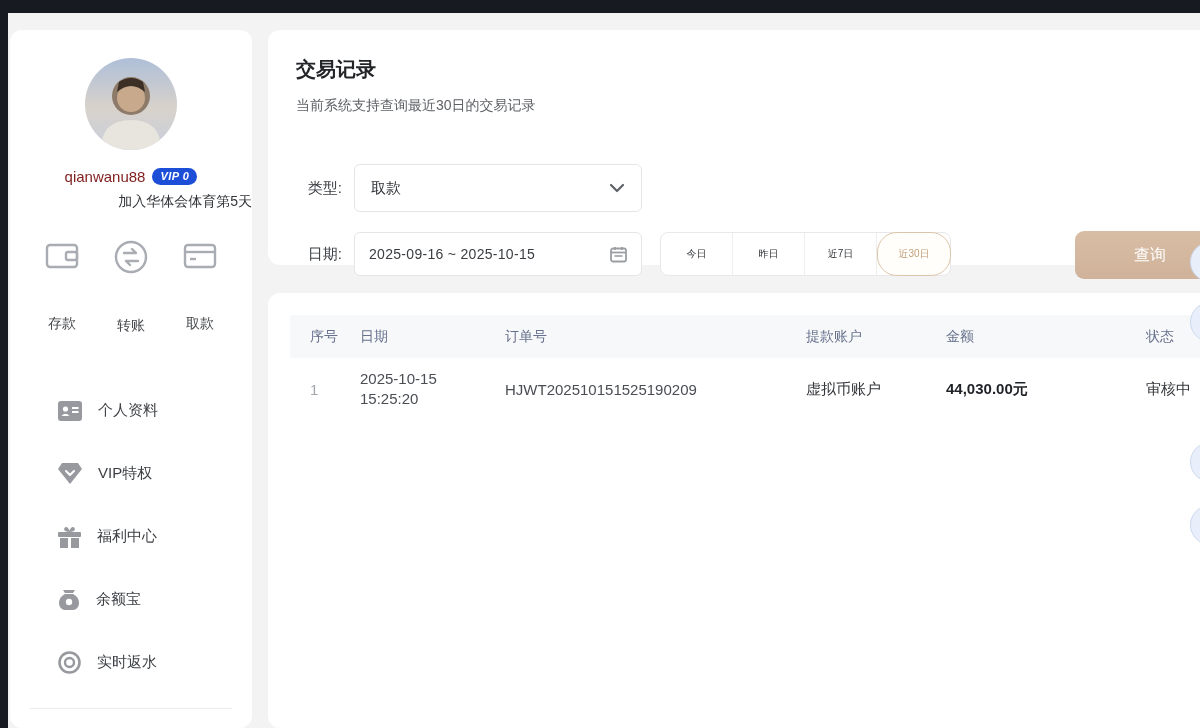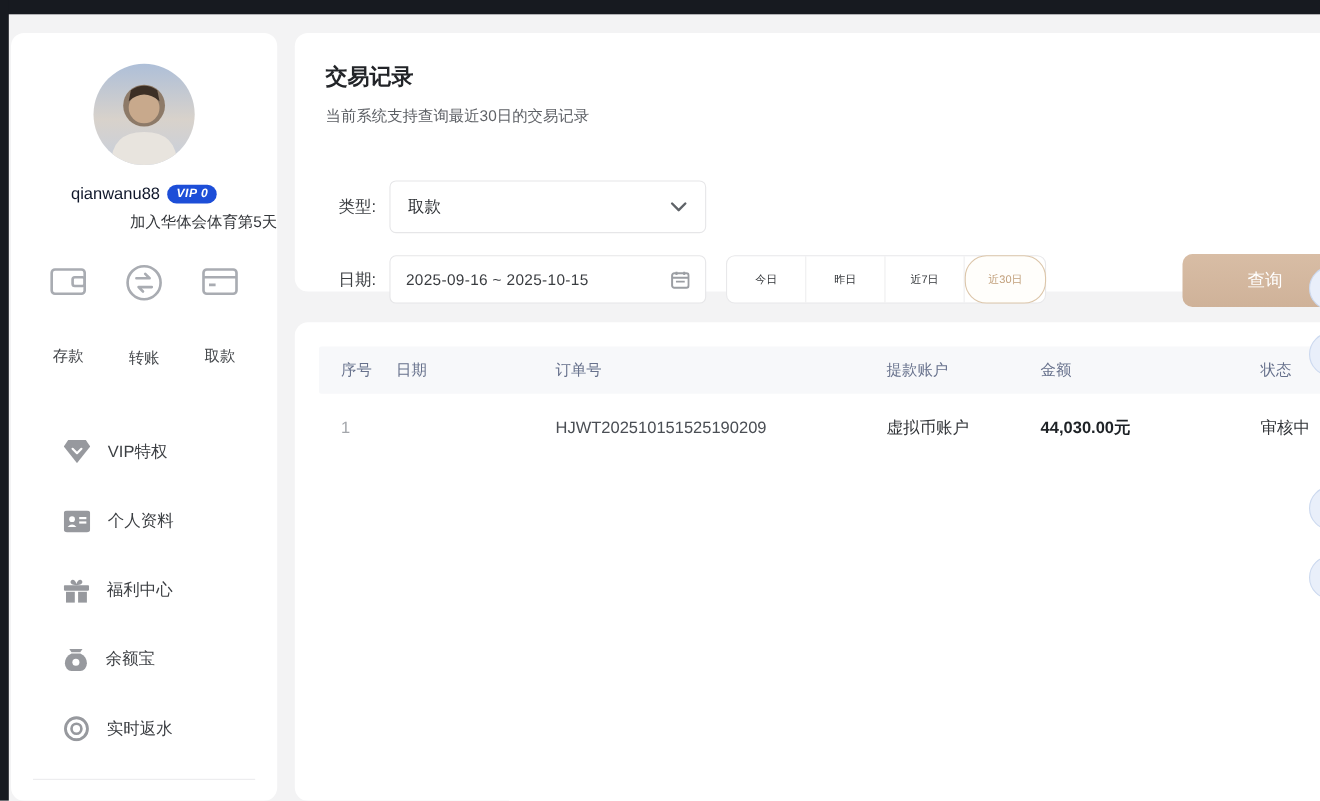--- a/index.html
+++ b/index.html
@@ -11,21 +11,21 @@
   .left-strip { position:absolute; left:0; top:0; width:8px; height:728px; background:#171a20; }
 
   .card { position:absolute; background:#fff; border-radius:12px; }
 
   
   .sidebar { left:10px; top:30px; width:242px; height:698px; padding-top:28px; }
   .avatar { width:92px; height:92px; border-radius:50%; margin:0 auto; overflow:hidden;
     background:linear-gradient(180deg,#aebfd8 0%,#d8d2cb 55%,#c7cfdd 100%);
     display:flex; align-items:flex-end; justify-content:center; }
   .user-row { display:flex; align-items:center; justify-content:center; gap:7px; margin-top:18px; }
-  .username { font-size:15px; color:#0f172a; }
+  .username { font-size:15px; color:#7f1d1d; }
   .vip-badge { background:#1d4ed8; color:#fff; font-size:11px; font-weight:bold; font-style:italic;
     padding:2px 8px 3px 8px; border-radius:9px; letter-spacing:0.5px; }
   .join-text { text-align:right; font-size:14px; color:#33363a; margin-top:8px; }
 
   .quick-actions { display:flex; justify-content:space-between; padding:0 34px; margin-top:28px; }
   .qa-item { display:flex; flex-direction:column; align-items:center; gap:10px; cursor:pointer; }
   .qa-item svg { display:block; }
   .qa-label { font-size:14px; color:#44474b;margin-top:32px; }
 
   .menu { margin-top:44px; padding-left:48px; }
@@ -118,35 +118,35 @@
         <rect x="3" y="6" width="30" height="22" rx="3" fill="none" stroke="#a9acb2" stroke-width="2.4"></rect>
         <line x1="3" y1="13" x2="33" y2="13" stroke="#a9acb2" stroke-width="2.4"></line>
         <line x1="8" y1="20" x2="14" y2="20" stroke="#a9acb2" stroke-width="2.4"></line>
       </svg>
       <span class="qa-label">取款</span>
     </div>
   </div>
 
   <div class="menu">
     <div class="menu-item">
-      <svg width="24" height="21" viewBox="0 0 24 21">
-        <path d="M4 0 h16 l4 6 -12 15 -12 -15 Z" fill="#97999e"></path>
-        <path d="M8 8 l4 4 4 -4" fill="none" stroke="#fff" stroke-width="2" stroke-linecap="round" stroke-linejoin="round"></path>
-      </svg>
-      <span class="menu-label">VIP特权</span>
-    </div>
-    <div class="menu-item">
       <svg width="24" height="20" viewBox="0 0 24 20">
         <rect x="0" y="0" width="24" height="20" rx="3" fill="#97999e"></rect>
         <circle cx="7.5" cy="8" r="2.6" fill="#fff"></circle>
         <path d="M3.5 15 q4 -4.5 8 0 Z" fill="#fff"></path>
         <rect x="14" y="6" width="6.5" height="2" fill="#fff"></rect>
         <rect x="14" y="10" width="6.5" height="2" fill="#fff"></rect>
       </svg>
       <span class="menu-label">个人资料</span>
+    </div>
+    <div class="menu-item">
+      <svg width="24" height="21" viewBox="0 0 24 21">
+        <path d="M4 0 h16 l4 6 -12 15 -12 -15 Z" fill="#97999e"></path>
+        <path d="M8 8 l4 4 4 -4" fill="none" stroke="#fff" stroke-width="2" stroke-linecap="round" stroke-linejoin="round"></path>
+      </svg>
+      <span class="menu-label">VIP特权</span>
     </div>
     <div class="menu-item">
       <svg width="23" height="22" viewBox="0 0 23 22">
         <rect x="0" y="6" width="23" height="5" rx="1" fill="#97999e"></rect>
         <rect x="2" y="12" width="8" height="10" fill="#97999e"></rect>
         <rect x="13" y="12" width="8" height="10" fill="#97999e"></rect>
         <path d="M11.5 6 C8 6 5 4.5 6.5 2 C8 -0.5 11 2 11.5 5 C12 2 15 -0.5 16.5 2 C18 4.5 15 6 11.5 6 Z" fill="#97999e"></path>
       </svg>
       <span class="menu-label">福利中心</span>
     </div>
@@ -220,20 +220,24 @@
   <div class="thead">
     <span class="th c1">序号</span>
     <span class="th c2">日期</span>
     <span class="th c3">订单号</span>
     <span class="th c4">提款账户</span>
     <span class="th c5">金额</span>
     <span class="th c6">状态</span>
   </div>
   <div class="trow">
     <div class="td c1 td-index">1</div>
+    <div class="td c2 td-date">
+      <span>2025-10-15</span>
+      <span>15:25:20</span>
+    </div>
     <div class="td c3">HJWT202510151525190209</div>
     <div class="td c4 td-account">虚拟币账户</div>
     <div class="td c5 td-amount">44,030.00元</div>
     <div class="td c6 td-status">审核中</div>
   </div>
 </div>
 
 <div class="edge-dot" style="top:242px;"></div>
 <div class="edge-dot" style="top:302px;"></div>
 <div class="edge-dot" style="top:442px;"></div>

